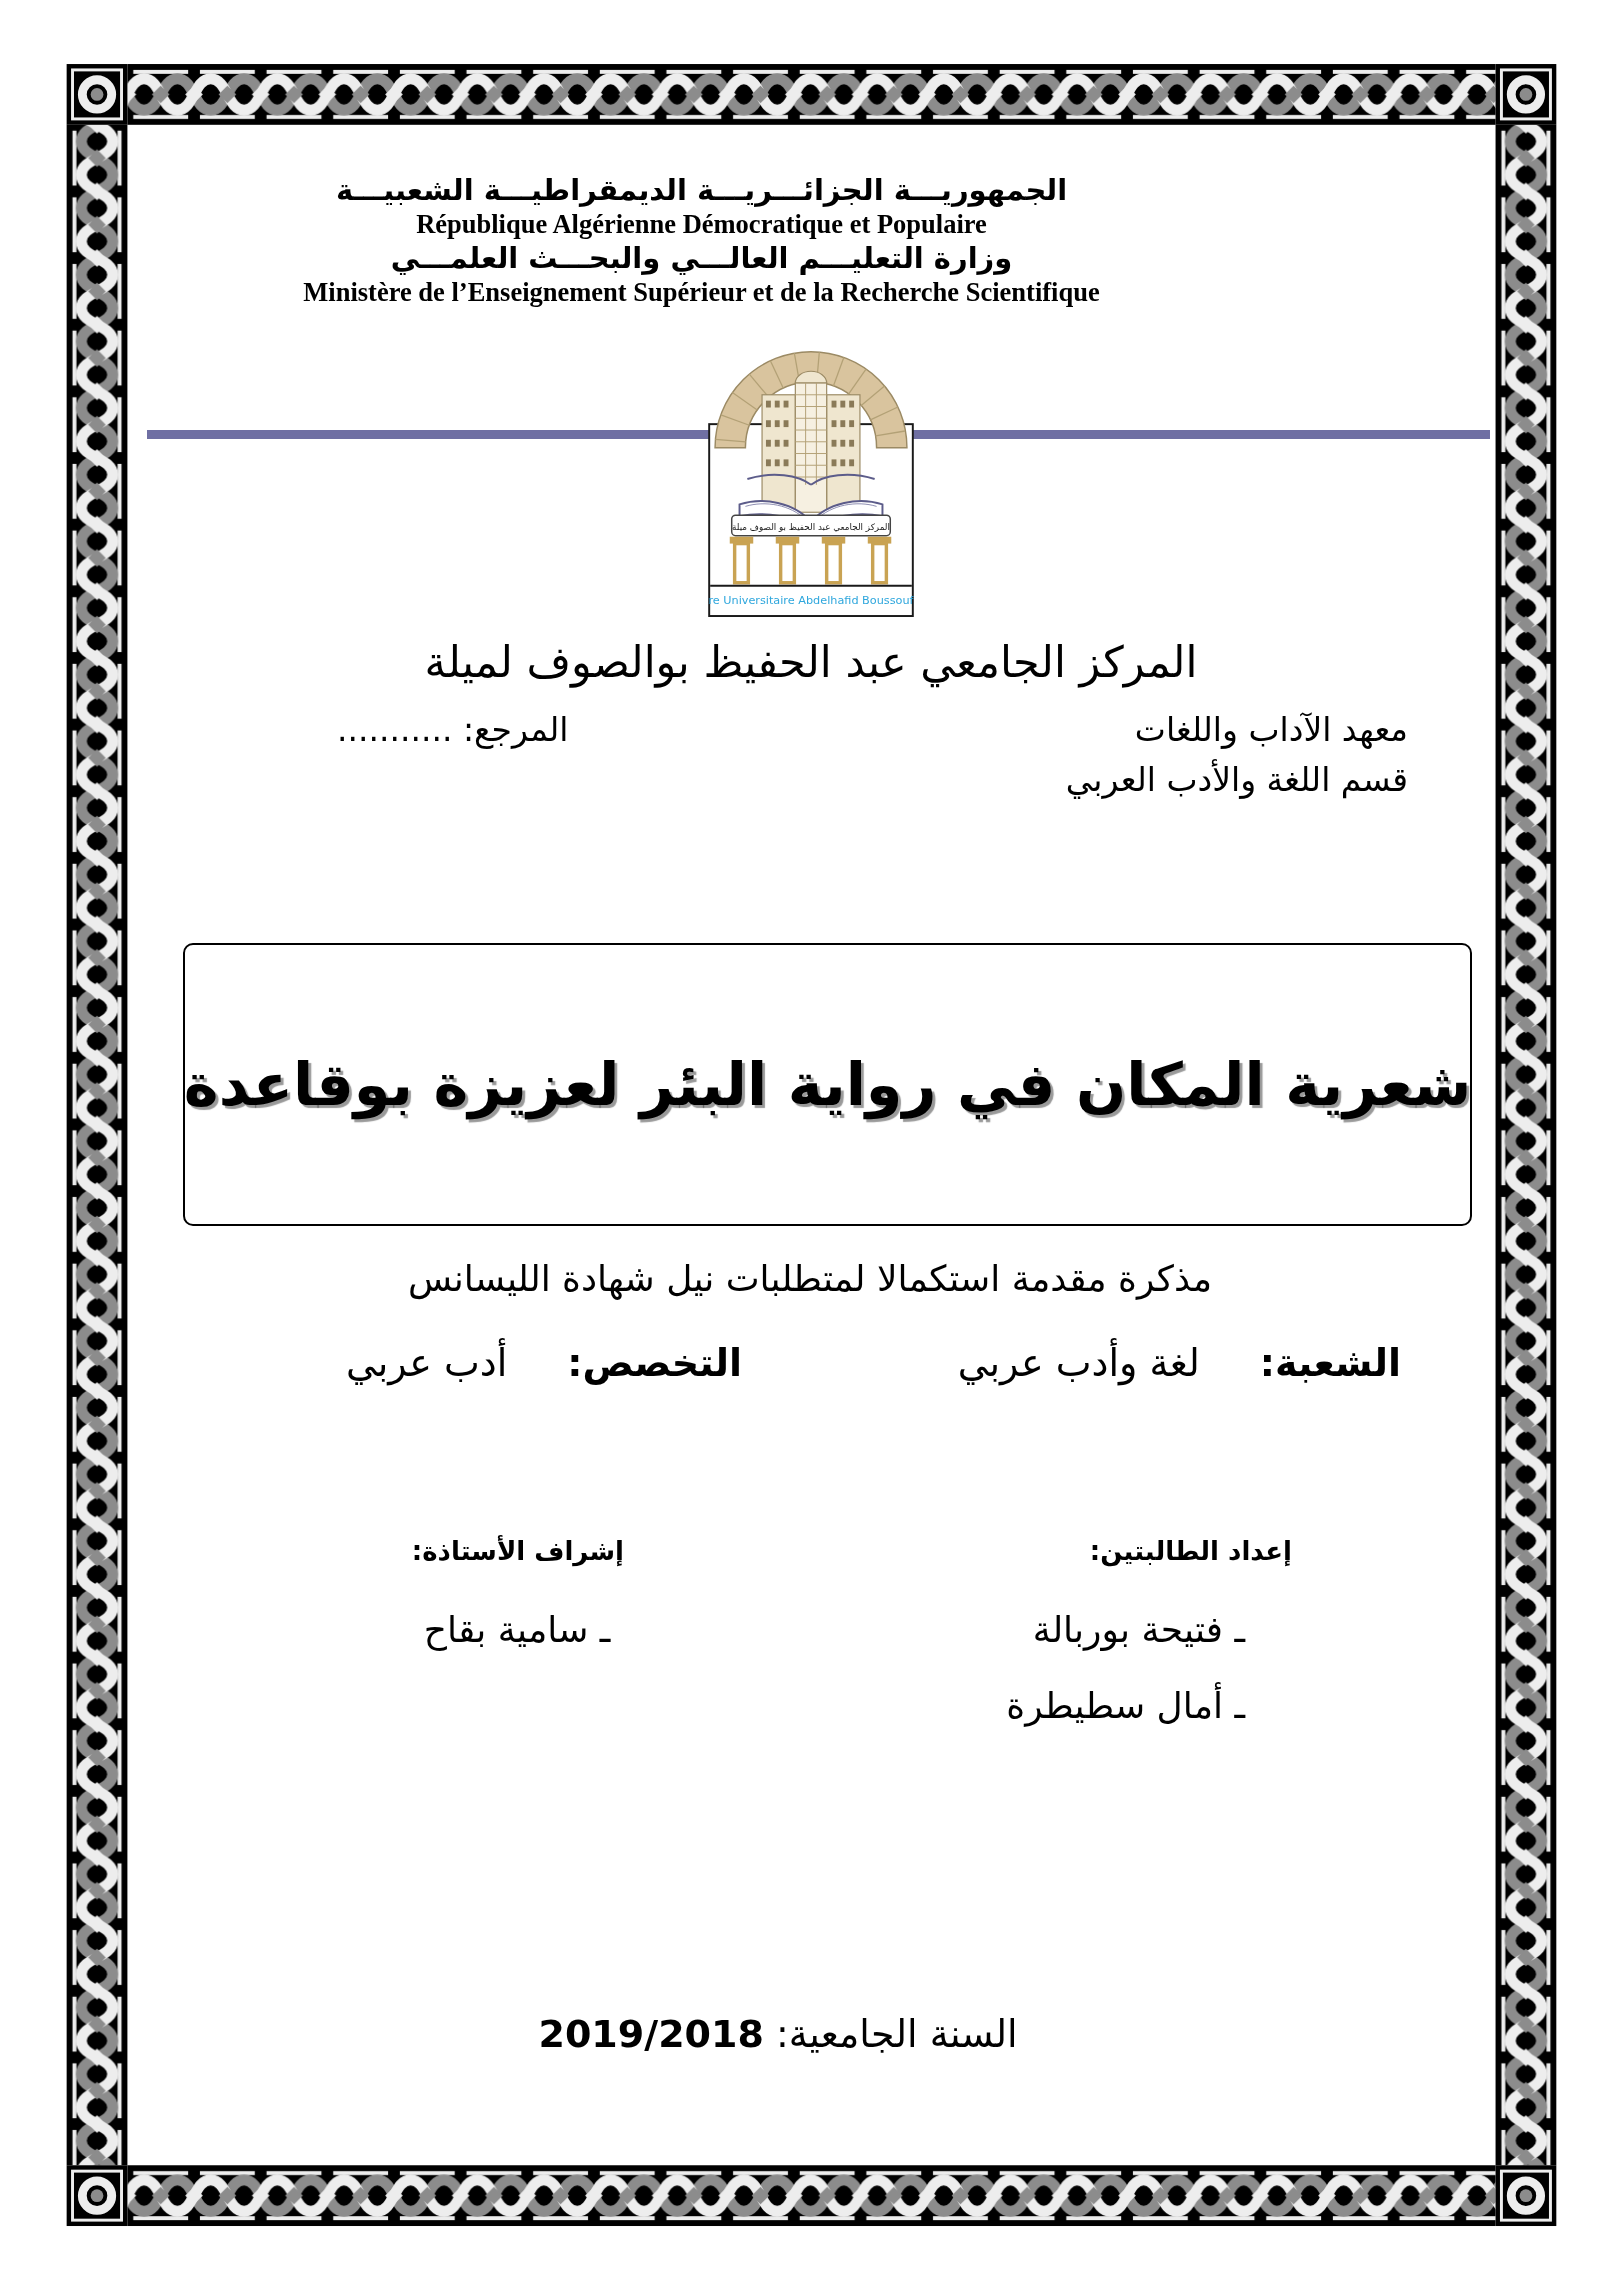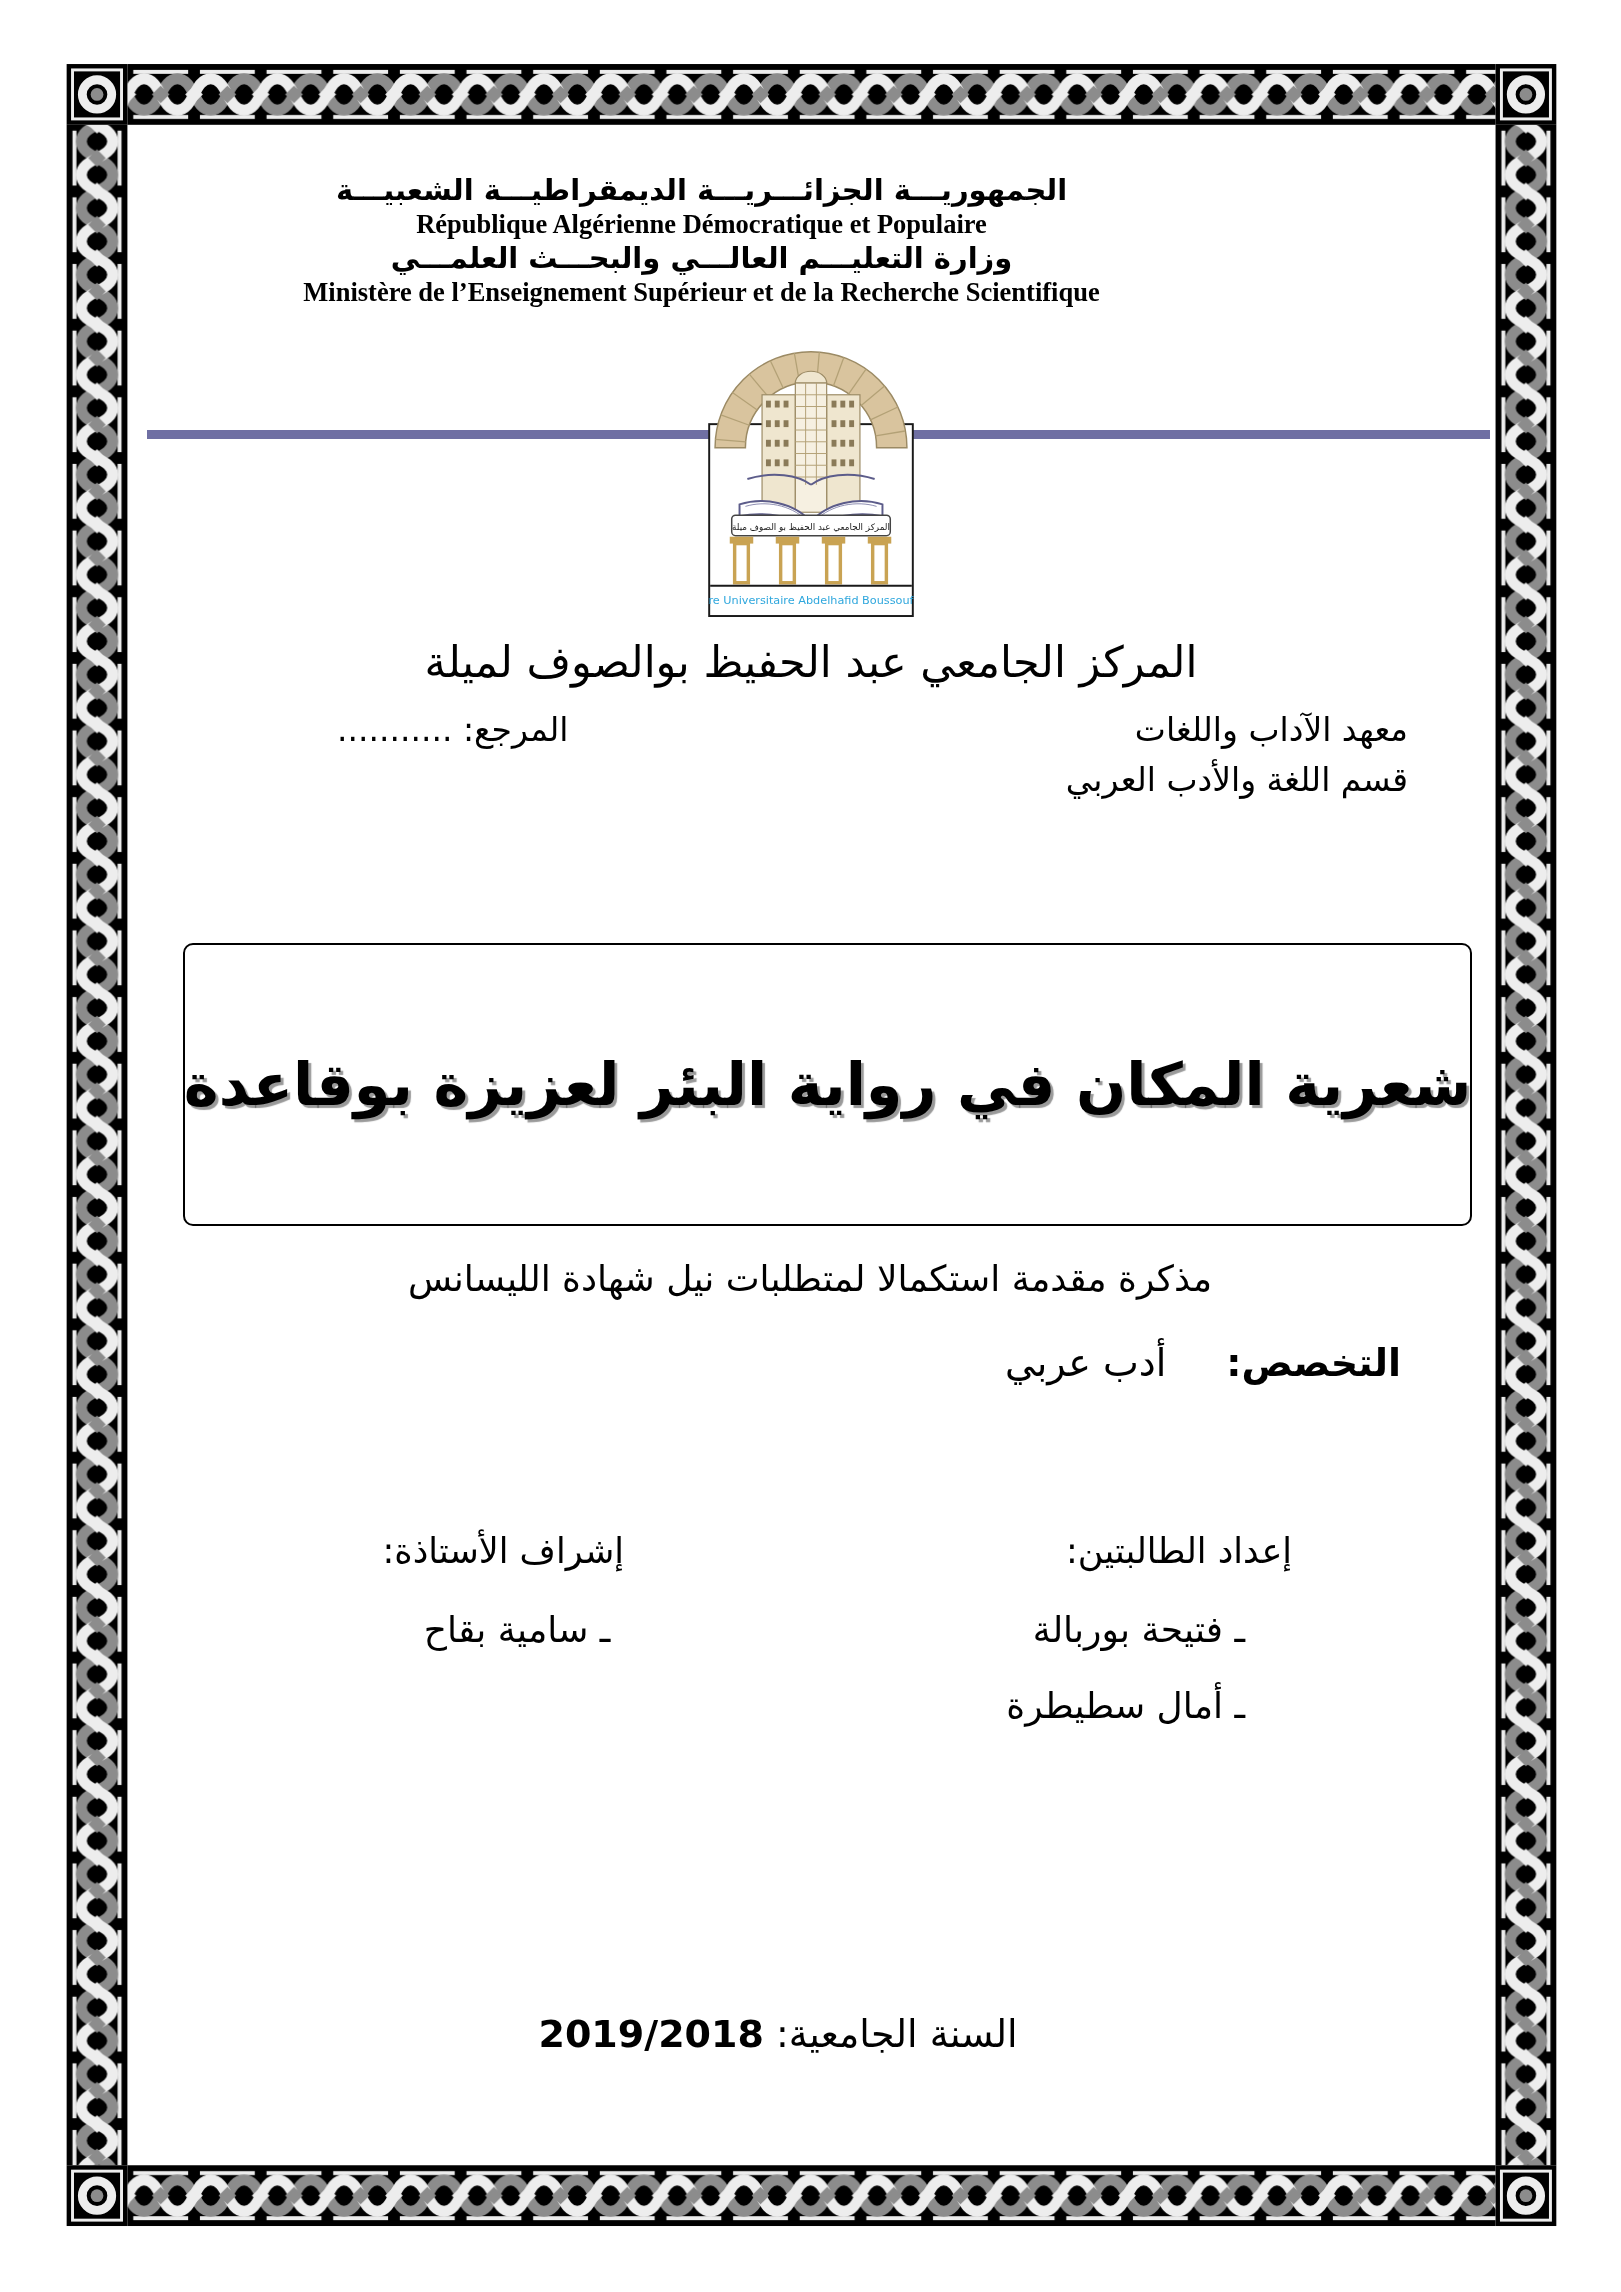--- a/index.html
+++ b/index.html
@@ -20,21 +20,21 @@
   .title-box{
     position:absolute;left:183px;top:943px;width:1285px;height:279px;border:2.9px solid #000;
     border-radius:10px;display:flex;align-items:center;justify-content:center;z-index:3;background:#fff;
   }
   .title-text{direction:rtl;font-size:59px;font-weight:bold;text-shadow:2.9px 2.9px 1px rgba(0,0,0,0.4);white-space:nowrap;}
   .memo-line{position:absolute;left:127px;width:1366px;top:1258px;text-align:center;direction:rtl;font-size:36px;z-index:3;}
   .branch-row{position:absolute;left:346px;right:220px;top:1341px;direction:rtl;display:flex;justify-content:space-between;font-size:38px;z-index:3;}
   .bold{font-weight:bold;margin-left:48px;}
   .students-block{position:absolute;right:329px;top:1527px;direction:rtl;text-align:right;z-index:3;}
   .supervisor-block{position:absolute;left:323px;width:301px;top:1527px;direction:rtl;text-align:right;z-index:3;}
-  .block-label{font-weight:normal;font-size:35px;line-height:49px;}
+  .block-label{font-weight:bold;font-size:26px;line-height:49px;}
   .person-name{font-size:36px;line-height:45px;margin-top:31px;padding-left:0;}
   .students-block .person-name{padding-right:47px;}
   .supervisor-block .person-name{padding-right:13.7px;}
   .year-line{position:absolute;left:127px;width:1366px;top:2012px;text-align:center;direction:rtl;font-size:38px;transform:translateX(-56px);z-index:3;}
 </style>
 </head>
 <body>
 
 <div class="page">
 
@@ -195,20 +195,21 @@
     <div class="inst-dept">قسم اللغة والأدب العربي</div>
   </div>
 
   <div class="title-box">
     <div class="title-text">شعرية المكان في رواية البئر لعزيزة بوقاعدة</div>
   </div>
 
   <div class="memo-line">مذكرة مقدمة استكمالا لمتطلبات نيل شهادة  الليسانس</div>
 
   <div class="branch-row">
+    <div><span class="bold">الشعبة:</span><span> لغة وأدب عربي</span></div>
     <div><span class="bold">التخصص:</span><span> أدب عربي</span></div>
   </div>
 
   <div class="students-block">
     <div class="block-label">إعداد الطالبتين:</div>
     <div class="person-name">ـ فتيحة بوربالة</div>
     <div class="person-name">ـ أمال سطيطرة</div>
   </div>
 
   <div class="supervisor-block">

